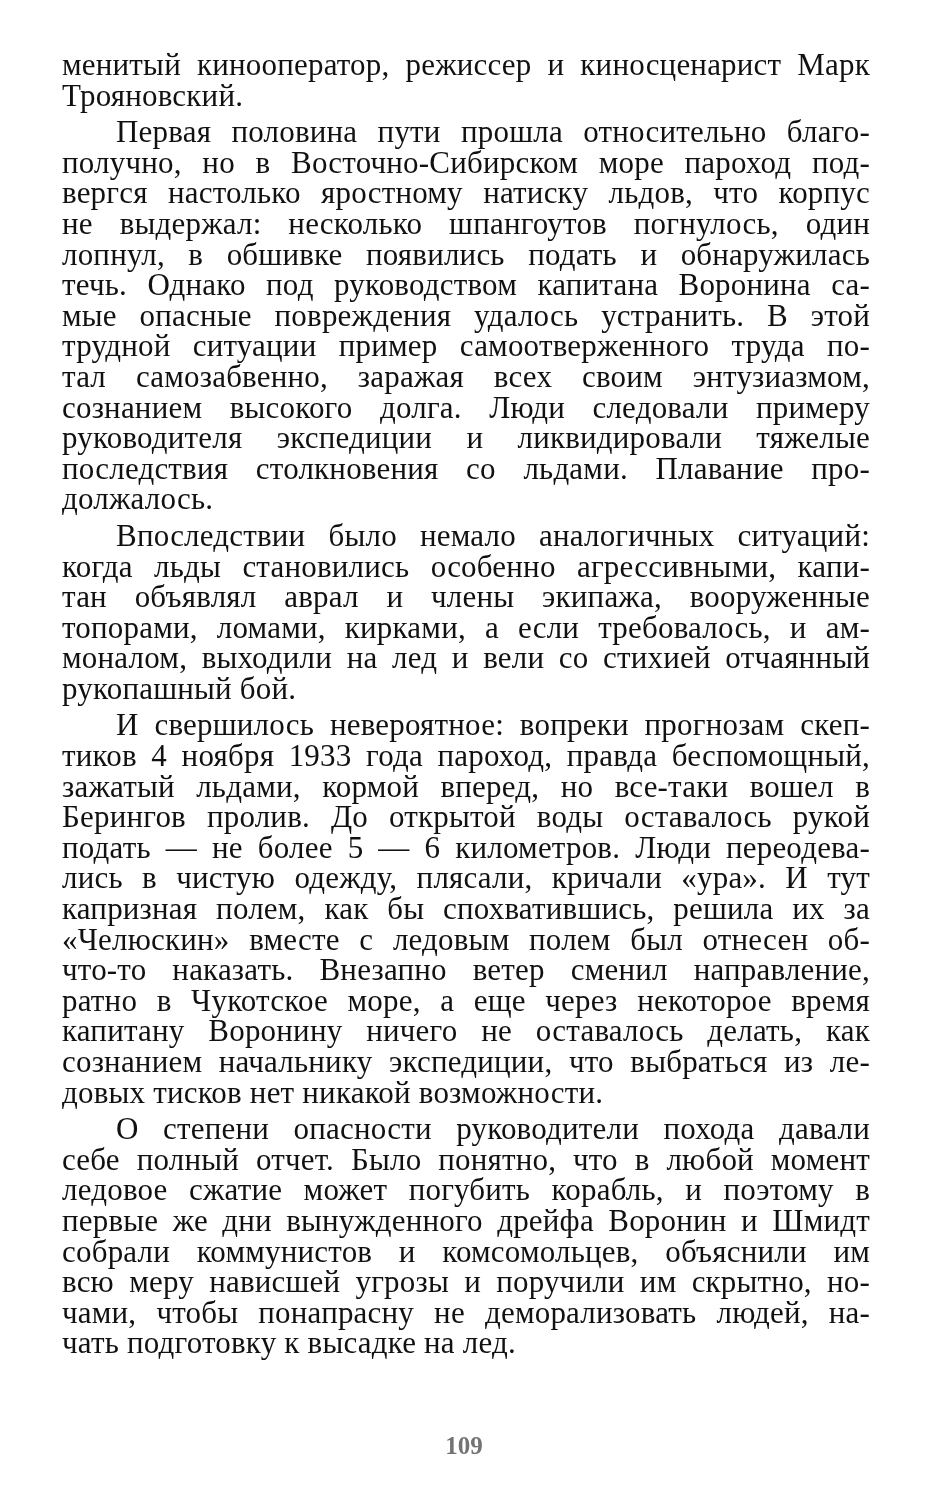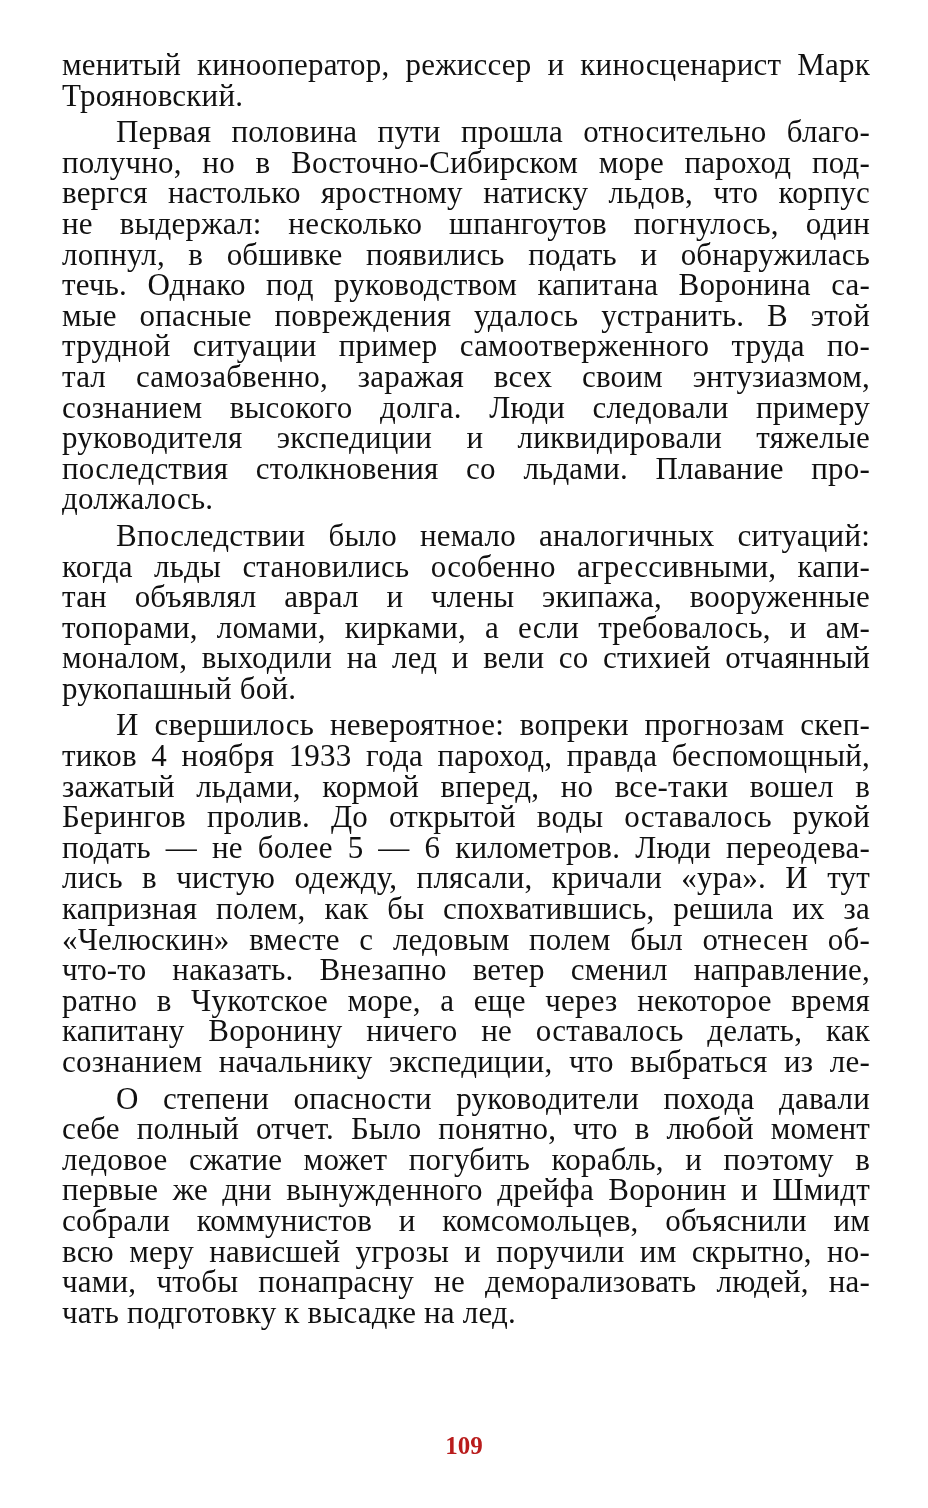--- a/index.html
+++ b/index.html
@@ -42,21 +42,21 @@
     }
     .page-number {
       position: absolute;
       left: 0;
       width: 928px;
       top: 1432px;
       text-align: center;
       font-family: "Liberation Serif", "DejaVu Serif", serif;
       font-weight: bold;
       font-size: 25px;
-      color: #b91c1c;
+      color: #737373;
     }
   </style>
 </head>
 <body>
 
 <div class="page">
 
   <div class="para">
     <span class="line">менитый кинооператор, режиссер и киносценарист Марк</span>
     <span class="line last">Трояновский.</span>
@@ -93,20 +93,21 @@
     <span class="line">зажатый льдами, кормой  вперед, но все-таки вошел  в</span>
     <span class="line">Берингов пролив. До открытой воды оставалось рукой</span>
     <span class="line">подать — не более 5 — 6 километров. Люди переодева-</span>
     <span class="line">лись в чистую одежду, плясали, кричали «ура».  И тут</span>
     <span class="line">капризная полем, как бы спохватившись, решила их за</span>
     <span class="line">«Челюскин» вместе с ледовым полем был отнесен  об-</span>
     <span class="line">что-то наказать. Внезапно ветер  сменил направление,</span>
     <span class="line">ратно в Чукотское море, а еще через некоторое время</span>
     <span class="line">капитану Воронину ничего не оставалось делать, как</span>
     <span class="line">сознанием начальнику экспедиции, что выбраться из ле-</span>
+    <span class="line last">довых тисков нет никакой возможности.</span>
   </div>
 
   <div class="para">
     <span class="line first">О степени опасности  руководители похода давали</span>
     <span class="line">себе полный отчет. Было понятно, что в любой момент</span>
     <span class="line">ледовое сжатие может погубить  корабль, и поэтому  в</span>
     <span class="line">первые же дни вынужденного дрейфа Воронин и Шмидт</span>
     <span class="line">собрали  коммунистов и комсомольцев, объяснили  им</span>
     <span class="line">всю меру нависшей угрозы и поручили им скрытно, но-</span>
     <span class="line">чами, чтобы понапрасну не деморализовать людей, на-</span>

